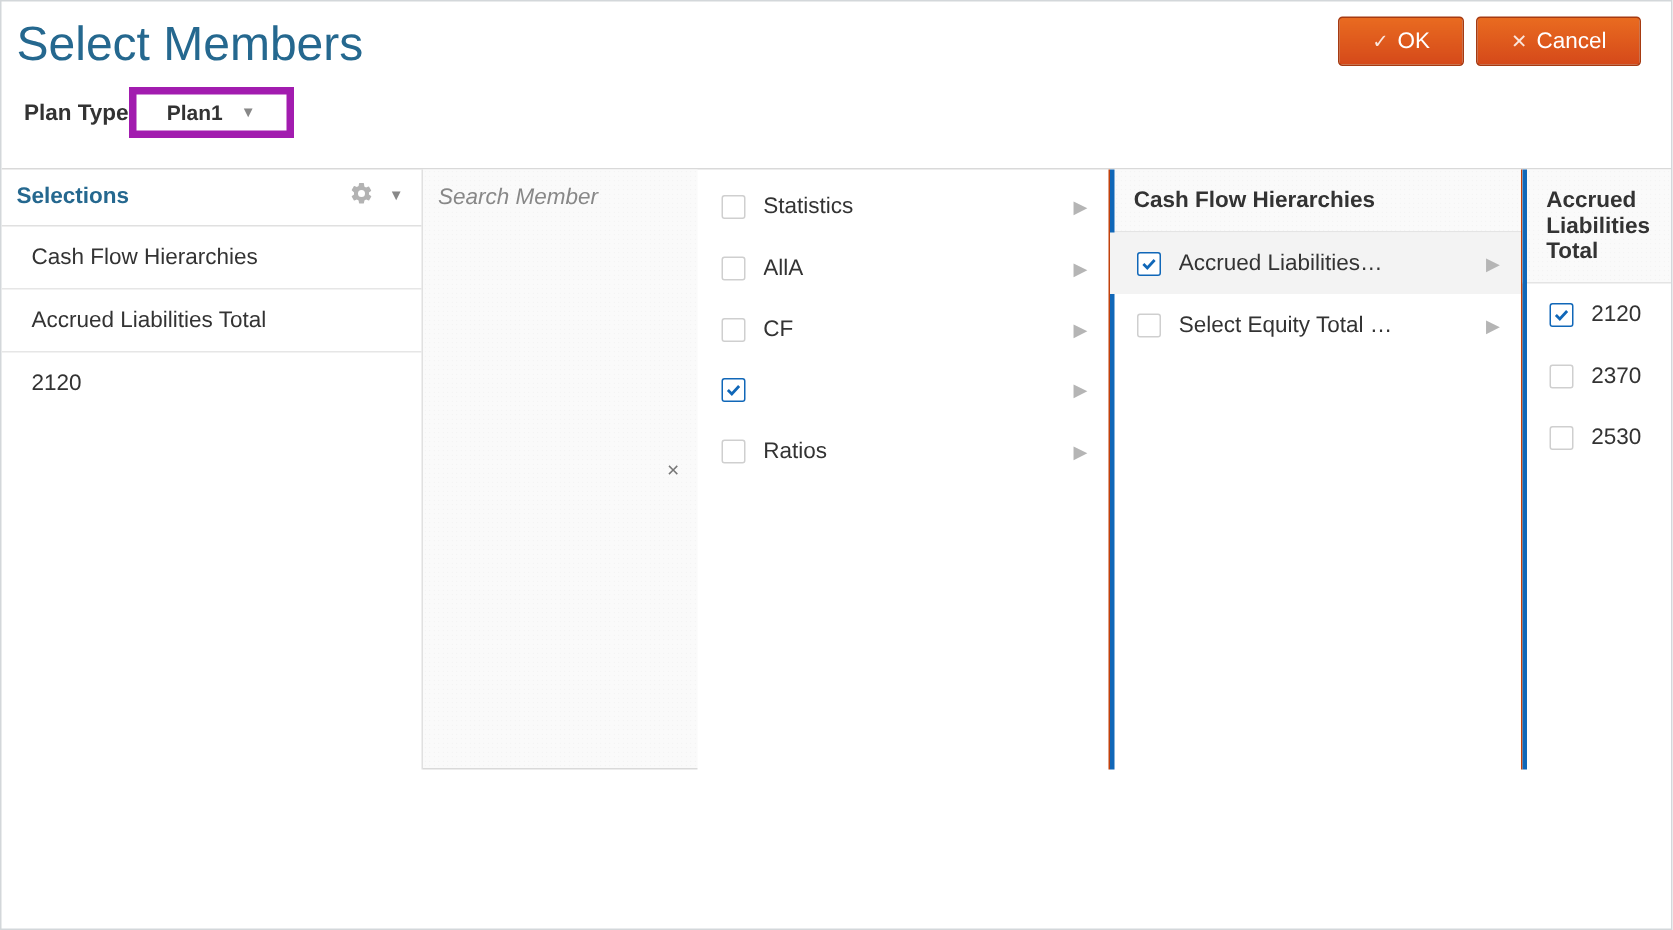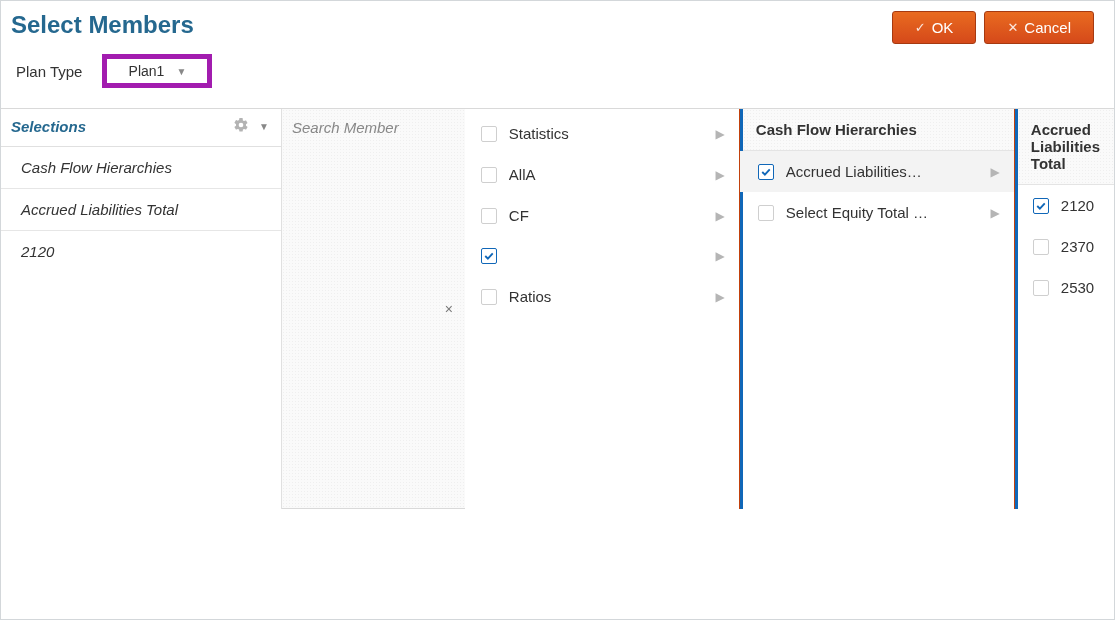--- a/index.html
+++ b/index.html
@@ -13,22 +13,22 @@
     overflow: hidden;
     border: 1px solid #d3d7da;
   }
   .header {
     padding: 10px 20px 0 10px;
     display: flex;
     justify-content: space-between;
     align-items: flex-start;
   }
   .title {
-    font-size: 24px;
-    font-weight: bold;
+    font-size: 32px;
+    font-weight: normal;
     color: #25688f;
   }
   .buttons {
     display: flex;
     gap: 8px;
   }
   .btn {
     border: 1px solid #a63a11;
     background: linear-gradient(to bottom, #e96b20, #d5491a);
     color: #fff;
@@ -38,44 +38,44 @@
     cursor: pointer;
     display: inline-flex;
     align-items: center;
     gap: 6px;
   }
   .btn .icon { font-size: 13px; opacity: .85; }
   .plan-type-row {
     padding: 10px 10px 20px 15px;
     display: flex;
     align-items: center;
-    gap: 20px;
-    font-size: 15px;
-    color: #333;
+    gap: 0;
+    font-size: 15px;
+    color: #333;
+    font-weight: bold;
   }
   .select-wrap {
     border: 5px solid #a21caf;
     padding: 4px 8px;
     min-width: 110px;
     display: inline-flex;
     align-items: center;
     justify-content: center;
     font-size: 14px;
     cursor: pointer;
     background: #fff;
   }
   .select-wrap .chev { color: #888; font-size: 10px; margin-left: 12px;}
   .main {
     display: flex;
     border-top: 1px solid #d9d9d9;
   }
   .sidebar {
     width: 280px;
     flex: 0 0 280px;
-    font-style: italic;
   }
   .sidebar-header {
     display: flex;
     align-items: center;
     justify-content: space-between;
     padding: 8px 12px 10px 10px;
     border-bottom: 1px solid #e0e0e0;
   }
   .sidebar-title {
     color: #25688f;

